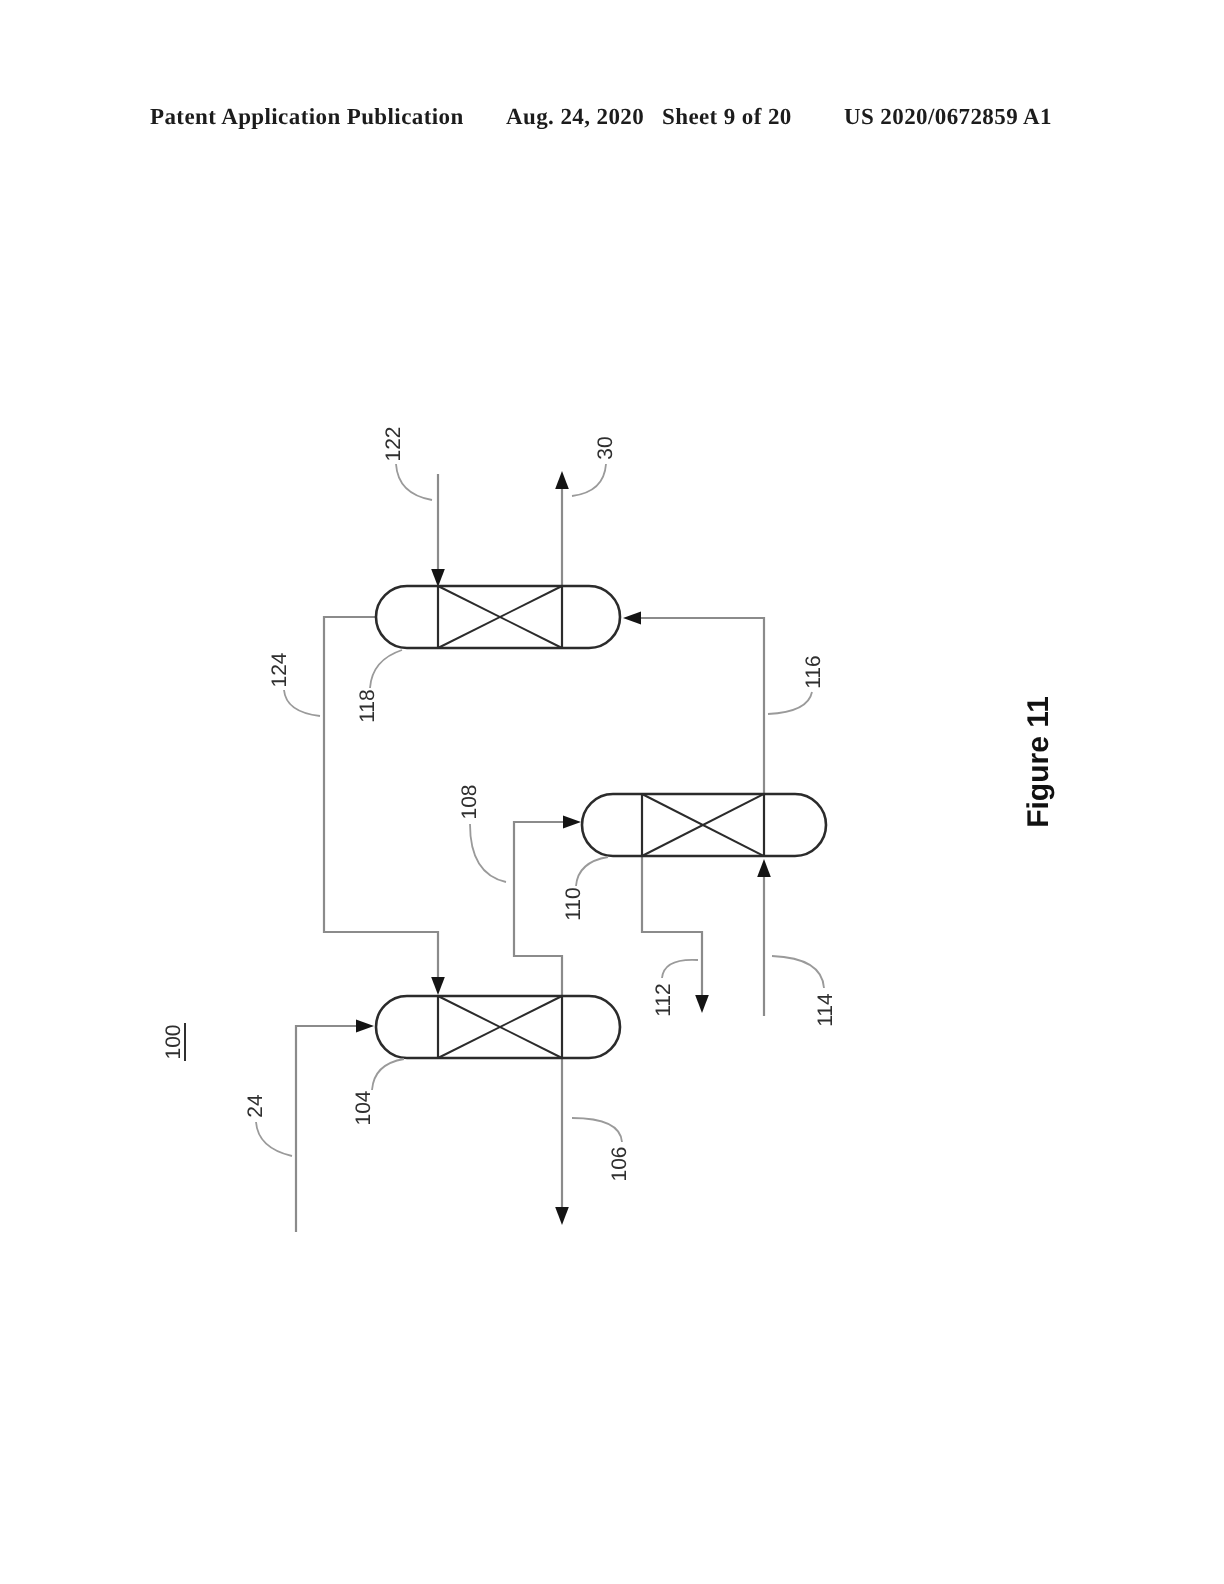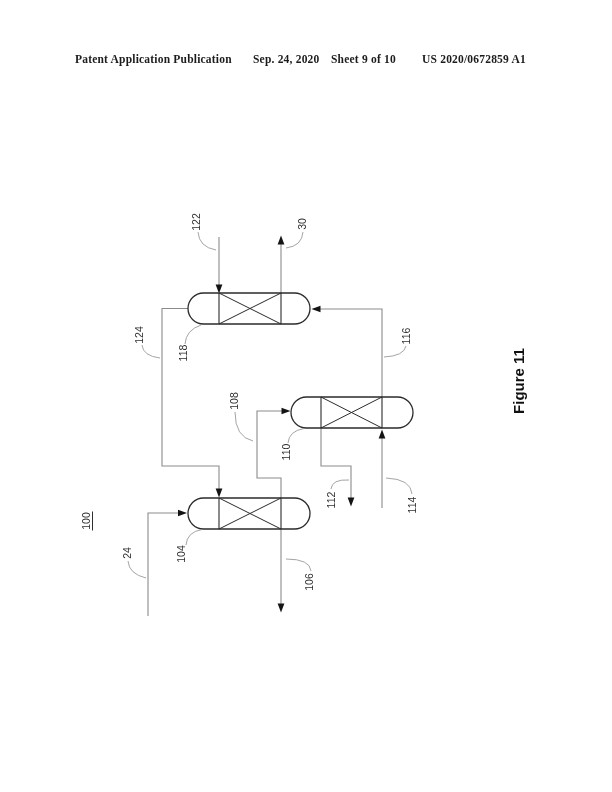--- a/index.html
+++ b/index.html
@@ -43,22 +43,22 @@
     fill:#111111;
   }
   .sysline{stroke:#2f2f2f;stroke-width:1;}
 </style>
 </head>
 <body>
 
 <div id="page">
 
   <div id="hdr-left" class="hdr">Patent Application Publication</div>
-  <div id="hdr-date" class="hdr">Sep. 24, 2020</div>
-  <div id="hdr-sheet" class="hdr">Sheet 9 of 10</div>
+  <div id="hdr-date" class="hdr">Aug. 24, 2020</div>
+  <div id="hdr-sheet" class="hdr">Sheet 9 of 20</div>
   <div id="hdr-right" class="hdr">US 2020/0672859 A1</div>
 
   <svg id="diagram" width="612" height="792" viewBox="0 0 612 792" xmlns="http://www.w3.org/2000/svg">
 
     <g>
 
       <path class="flow" d="M219,237 L219,287"></path>
 
       <path class="flow" d="M281,293 L281,244"></path>
 

